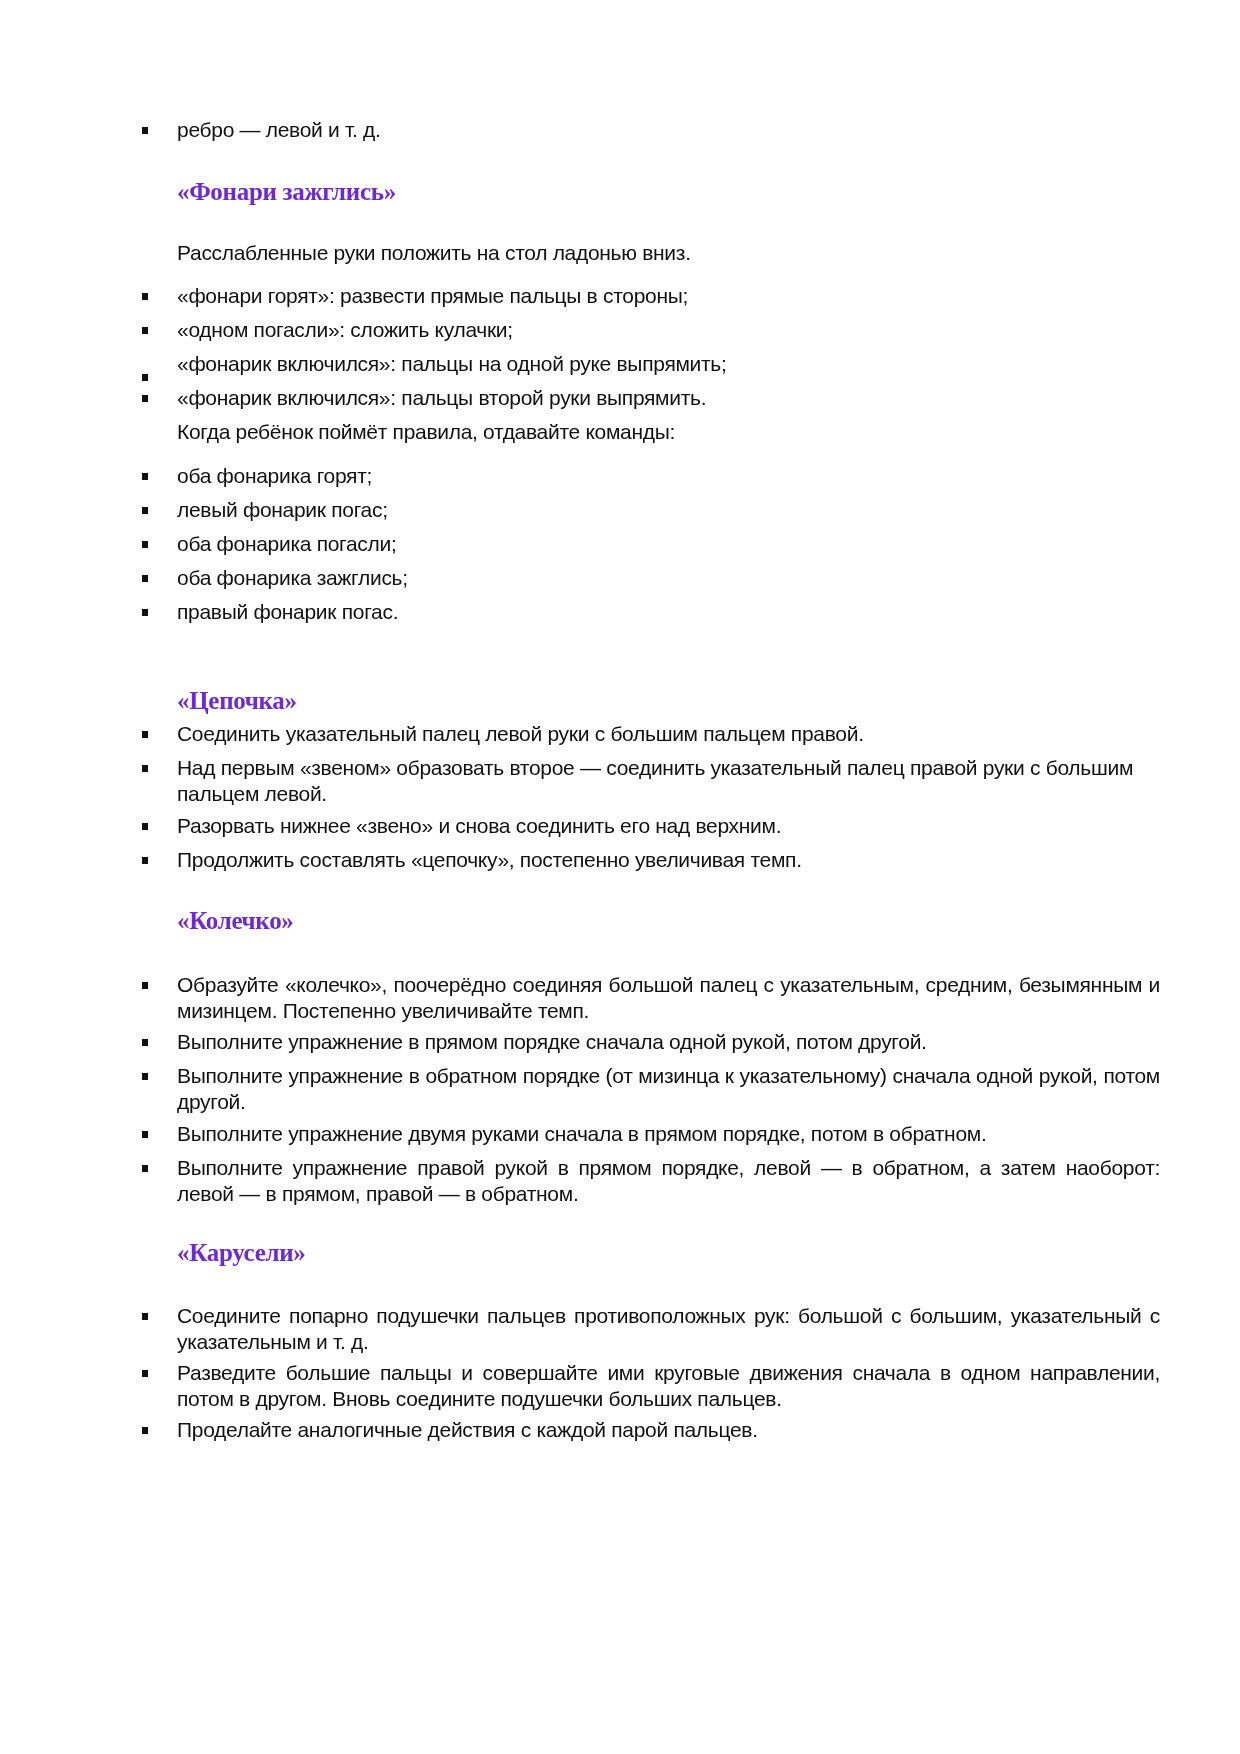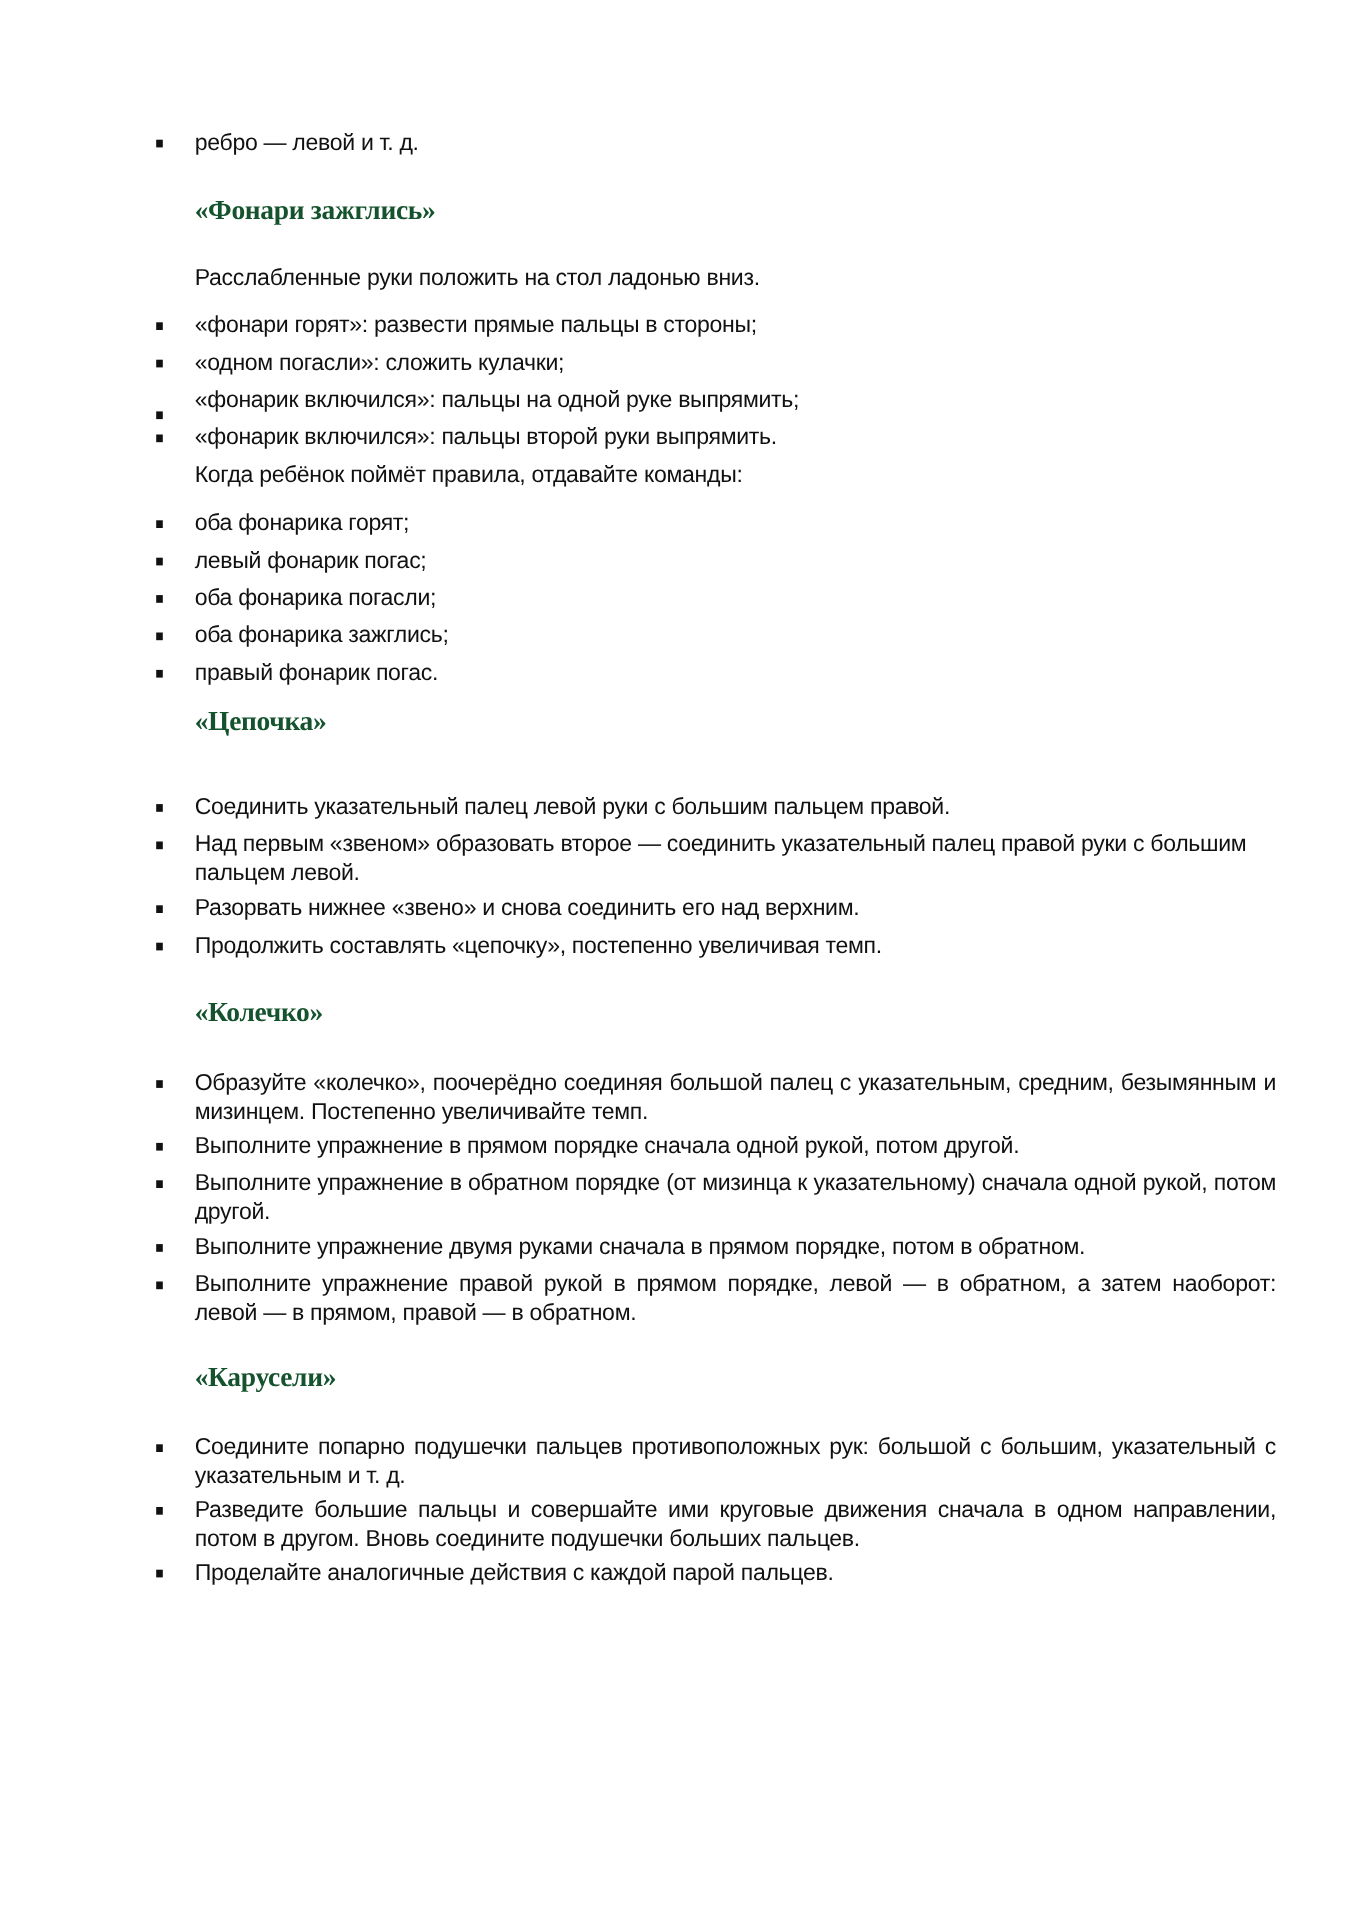--- a/index.html
+++ b/index.html
@@ -5,21 +5,21 @@
   html, body { margin: 0; padding: 0; background: #ffffff; }
   body { width: 1240px; height: 1754px; position: relative; overflow: hidden; color: #111; }
   .page { position: absolute; left: 0; top: 0; width: 1052px; height: 1754px; }
   .text { font-family: "Liberation Sans", sans-serif; font-size: 21px; line-height: 26px; letter-spacing: -0.3px; color: #111; }
   .bullet-item { position: absolute; left: 140px; width: 1020px; display: flex; }
   .bullet { width: 37px; flex: 0 0 37px; position: relative; }
   .bullet::before { content: ""; position: absolute; left: 2px; top: 10px; width: 6px; height: 7px; background: #111; }
   .item-text { flex: 1; }
   .justify { text-align: justify; text-align-last: left; }
   .para { position: absolute; left: 177px; width: 980px; }
-  .heading { position: absolute; left: 177px; font-family: "Liberation Serif", serif; font-weight: bold; font-size: 25px; line-height: 30px; color: #14532d; letter-spacing: -0.3px; }
+  .heading { position: absolute; left: 177px; font-family: "Liberation Serif", serif; font-weight: bold; font-size: 25px; line-height: 30px; color: #6d28d9; letter-spacing: -0.3px; }
 </style>
 </head>
 <body>
 
 <div class="page">
 
   <div class="bullet-item text" style="top:117px;">
     <span class="bullet"></span>
     <span class="item-text">ребро — левой и т. д.</span>
   </div>
@@ -59,21 +59,21 @@
   </div>
   <div class="bullet-item text" style="top:565px;">
     <span class="bullet"></span>
     <span class="item-text">оба фонарика зажглись;</span>
   </div>
   <div class="bullet-item text" style="top:599px;">
     <span class="bullet"></span>
     <span class="item-text">правый фонарик погас.</span>
   </div>
 
-  <div class="heading" style="top:642px;text-align:center;">«Цепочка»</div>
+  <div class="heading" style="top:686px;text-align:center;">«Цепочка»</div>
   <div class="bullet-item text" style="top:721px;">
     <span class="bullet"></span>
     <span class="item-text">Соединить указательный палец левой руки с большим пальцем правой.</span>
   </div>
   <div class="bullet-item text" style="top:755px;">
     <span class="bullet"></span>
     <span class="item-text">Над первым «звеном» образовать второе — соединить указательный палец правой руки с большим пальцем левой.</span>
   </div>
   <div class="bullet-item text" style="top:813px;">
     <span class="bullet"></span>

